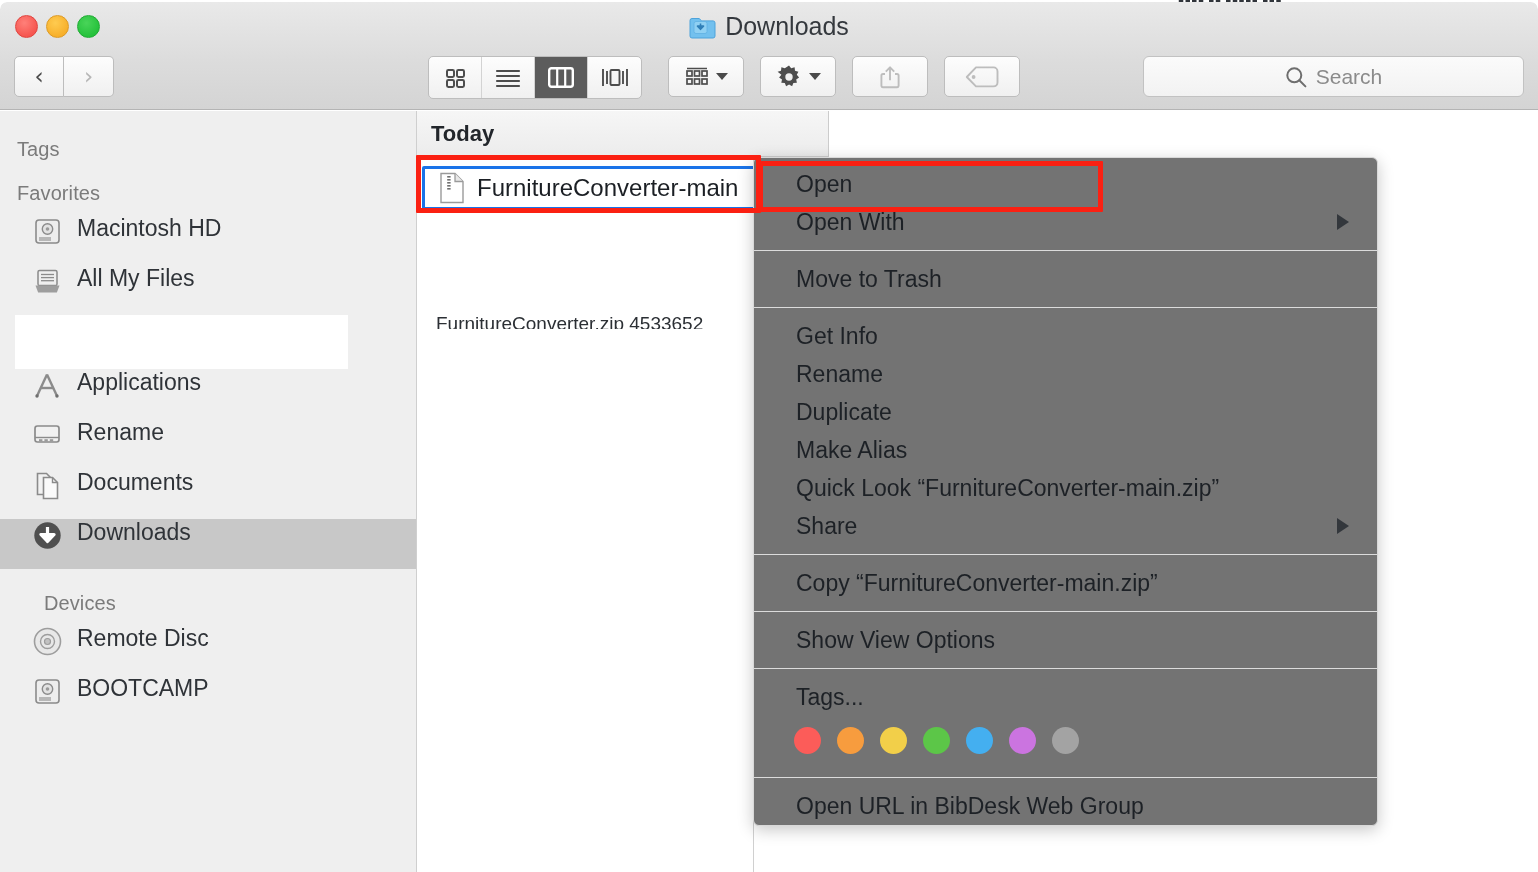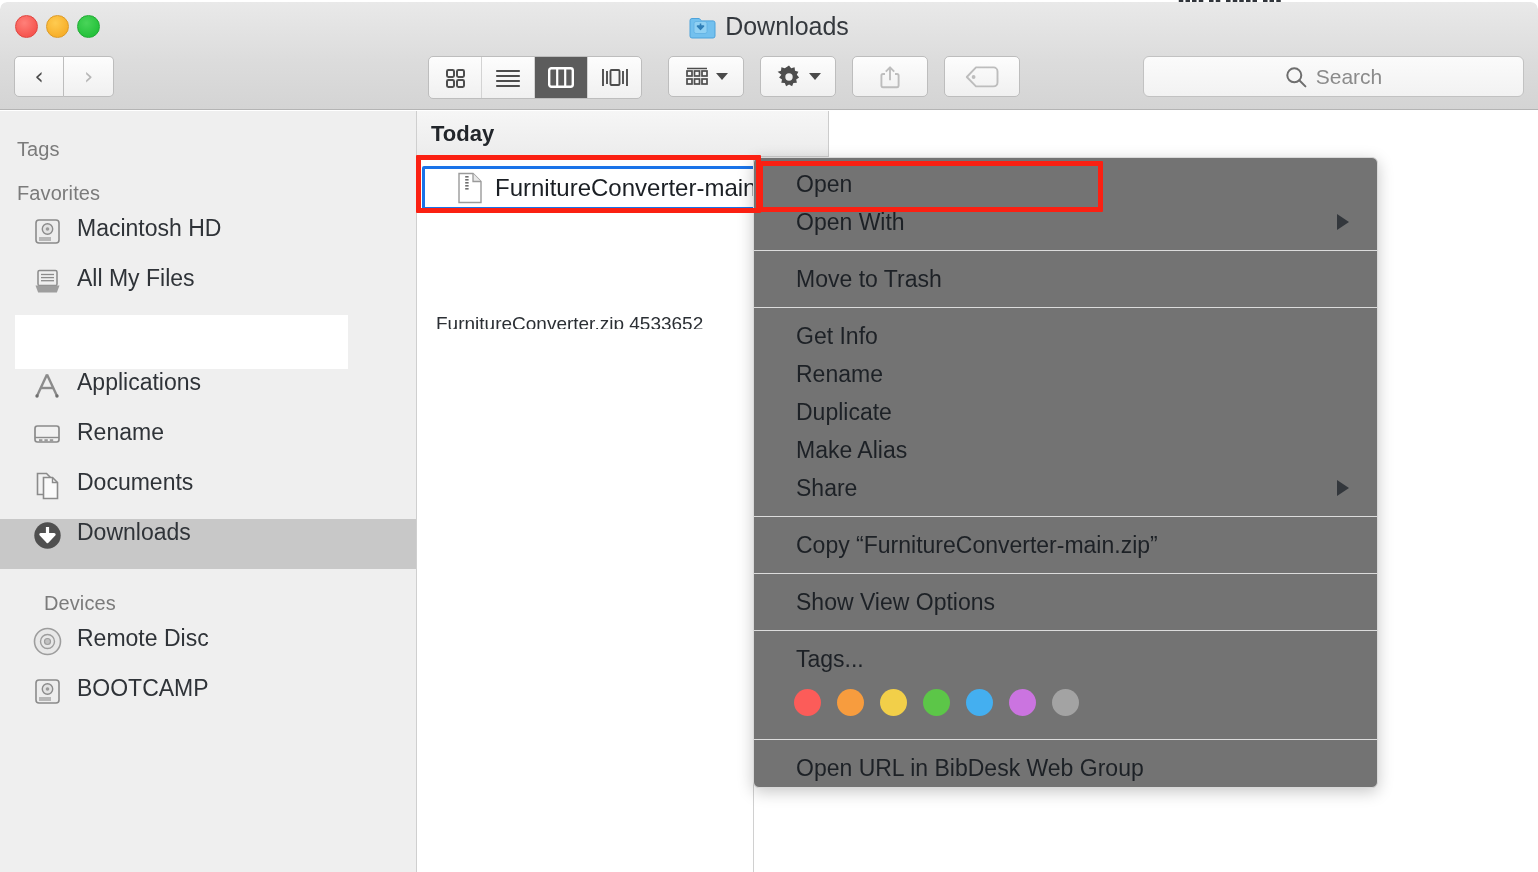--- a/index.html
+++ b/index.html
@@ -115,21 +115,21 @@
   .today-bar {
     position: absolute; left: 0; top: 0; width: 412px; height: 46px;
     background: linear-gradient(to bottom,#f6f6f6,#ececec);
     border-bottom: 1px solid #cccccc; border-right: 1px solid #cccccc;
     display: flex; align-items: center; padding-left: 14px;
   }
   .today-lbl { font-size: 22px; font-weight: bold; color: #22262b; }
 
   .file-row {
     position: absolute; left: 5px; top: 55px; width: 335px; height: 44px;
-    display: flex; align-items: center; gap: 12px; padding-left: 32px;
+    display: flex; align-items: center; gap: 12px; padding-left: 14px;
     background: #ffffff; border: 3px solid #1a73e8; border-radius: 2px;
   }
   .file-name { font-size: 24px; color: #1b1f24; white-space: nowrap; }
   .zip-ico { width: 26px; height: 32px; flex: none; }
 
   .file-row2 {
     position: absolute; left: 19px; top: 202px; width: 320px; height: 18px;
     overflow: hidden; font-size: 19px; color: #2b2f34; white-space: nowrap;
   }
   .col-div {
@@ -454,20 +454,23 @@
     <div class="mi">
       <span>Rename</span>
     </div>
     <div class="mi">
       <span>Duplicate</span>
     </div>
     <div class="mi">
       <span>Make Alias</span>
     </div>
     <div class="mi">
+      <span>Quick Look “FurnitureConverter-main.zip”</span>
+    </div>
+    <div class="mi">
       <span>Share</span>
       <span class="submark"></span>
     </div>
     <div class="mi-sep"></div>
     <div class="mi">
       <span>Copy “FurnitureConverter-main.zip”</span>
     </div>
     <div class="mi-sep"></div>
     <div class="mi">
       <span>Show View Options</span>

